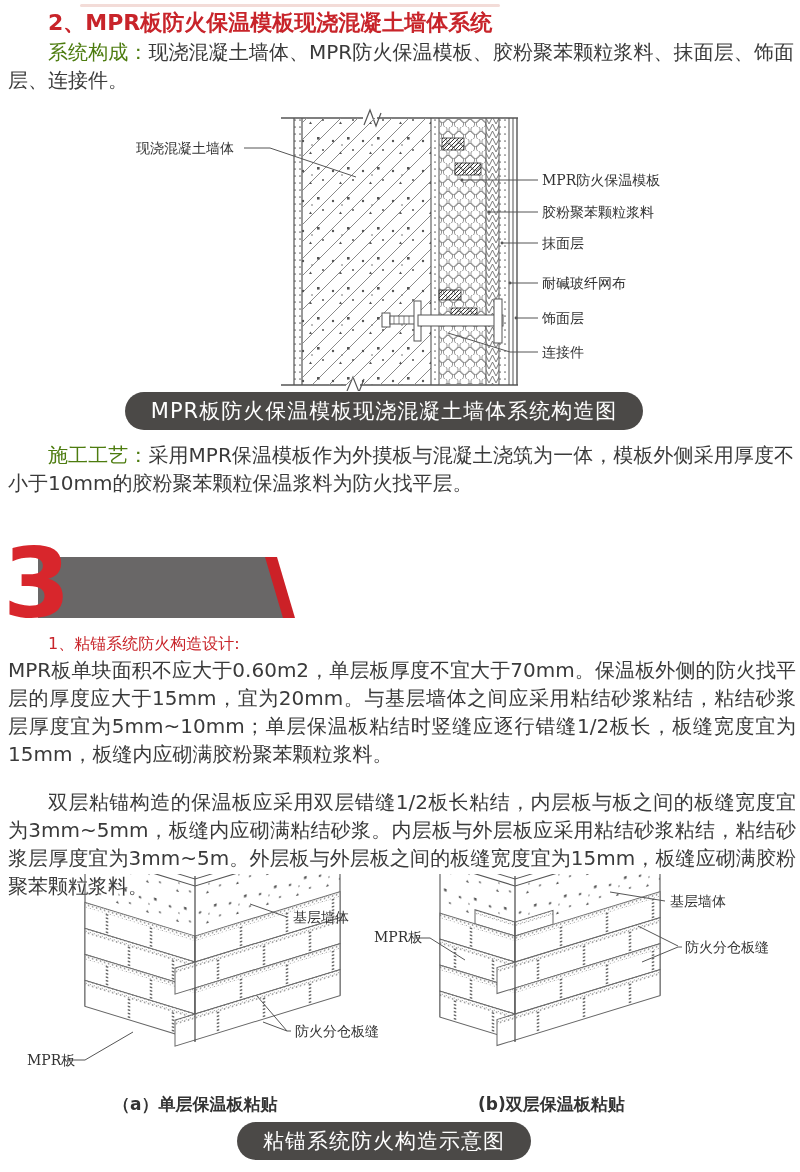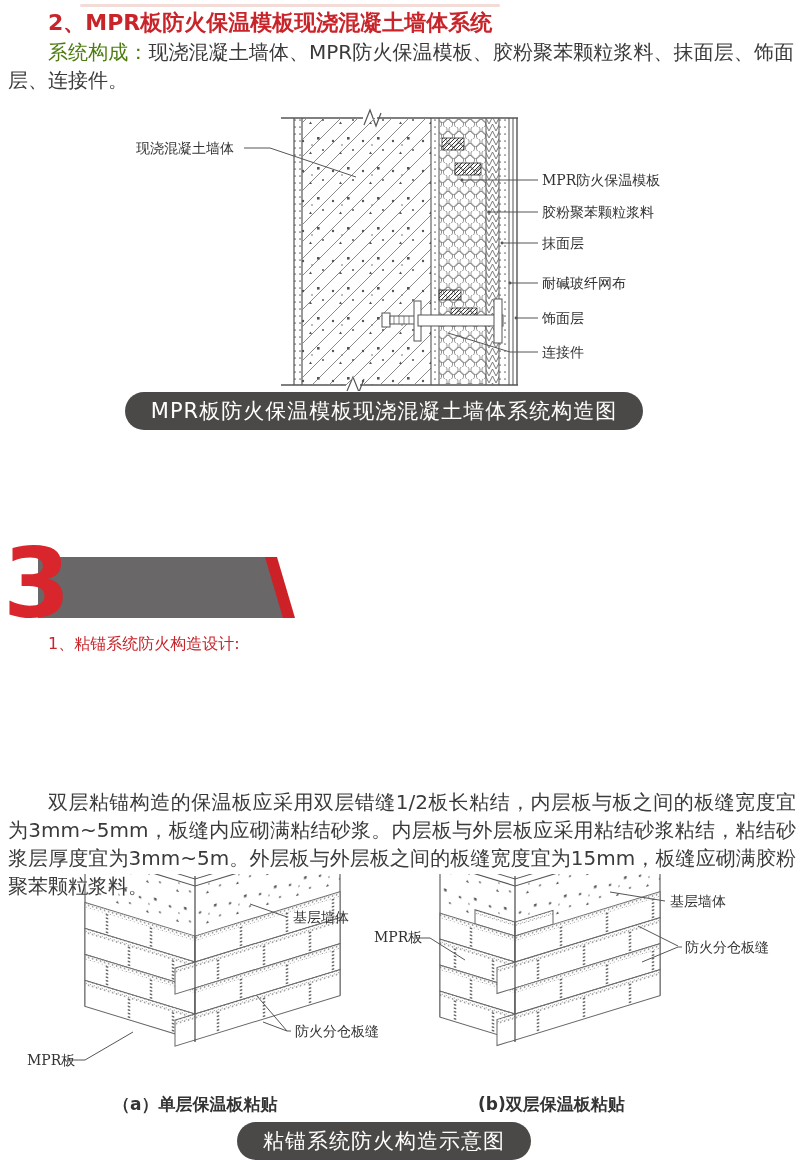--- a/index.html
+++ b/index.html
@@ -140,29 +140,33 @@
     <text x="424" y="220" font-size="14">饰面层</text>
 
     <polyline points="330,230 392,249 420,249" fill="none" stroke="#555" stroke-width="1"></polyline>
     <text x="424" y="254" font-size="14">连接件</text>
   </svg>
 
   <div class="pill-wrap" style="top:392px;">
     <div class="pill">MPR板防火保温模板现浇混凝土墙体系统构造图</div>
   </div>
 
+  <div class="para indent" style="left:8px;top:441px;width:786px;">
+    <span class="lead-red">施工工艺：</span><span>采用MPR保温模板作为外摸板与混凝土浇筑为一体，模板外侧采用厚度不小于10mm的胶粉聚苯颗粒保温浆料为防火找平层。</span>
+  </div>
 
   <div class="banner">
     <div class="banner-gray"></div>
     <div class="banner-red-stripe"></div>
     <div class="banner-num">3</div>
   </div>
 
   <div class="h-red">1、粘锚系统防火构造设计:</div>
 
+  <div class="para" style="left:8px;top:656px;width:788px;">MPR板单块面积不应大于0.60m2，单层板厚度不宜大于70mm。保温板外侧的防火找平层的厚度应大于15mm，宜为20mm。与基层墙体之间应采用粘结砂浆粘结，粘结砂浆层厚度宜为5mm~10mm；单层保温板粘结时竖缝应逐行错缝1/2板长，板缝宽度宜为15mm，板缝内应砌满胶粉聚苯颗粒浆料。</div>
 
   <div class="para indent" style="left:8px;top:788px;width:788px;">双层粘锚构造的保温板应采用双层错缝1/2板长粘结，内层板与板之间的板缝宽度宜为3mm~5mm，板缝内应砌满粘结砂浆。内层板与外层板应采用粘结砂浆粘结，粘结砂浆层厚度宜为3mm~5m。外层板与外层板之间的板缝宽度宜为15mm，板缝应砌满胶粉聚苯颗粒浆料。</div>
 
   <svg width="375" height="248" viewBox="0 0 375 248" style="position:absolute;left:25px;top:874px;">
 
     <g transform="translate(170,62) skewY(17)">
       <rect x="-110" y="-50" width="110" height="50" fill="url(#p-specks)"></rect>
       <line x1="-110" y1="-50" x2="0" y2="-50" stroke="#555" stroke-width="1.2"></line>
       <line x1="-110" y1="-57" x2="0" y2="-57" stroke="#555" stroke-width="1"></line>
       <line x1="-110" y1="-57" x2="-110" y2="104" stroke="#555" stroke-width="1.1"></line>

